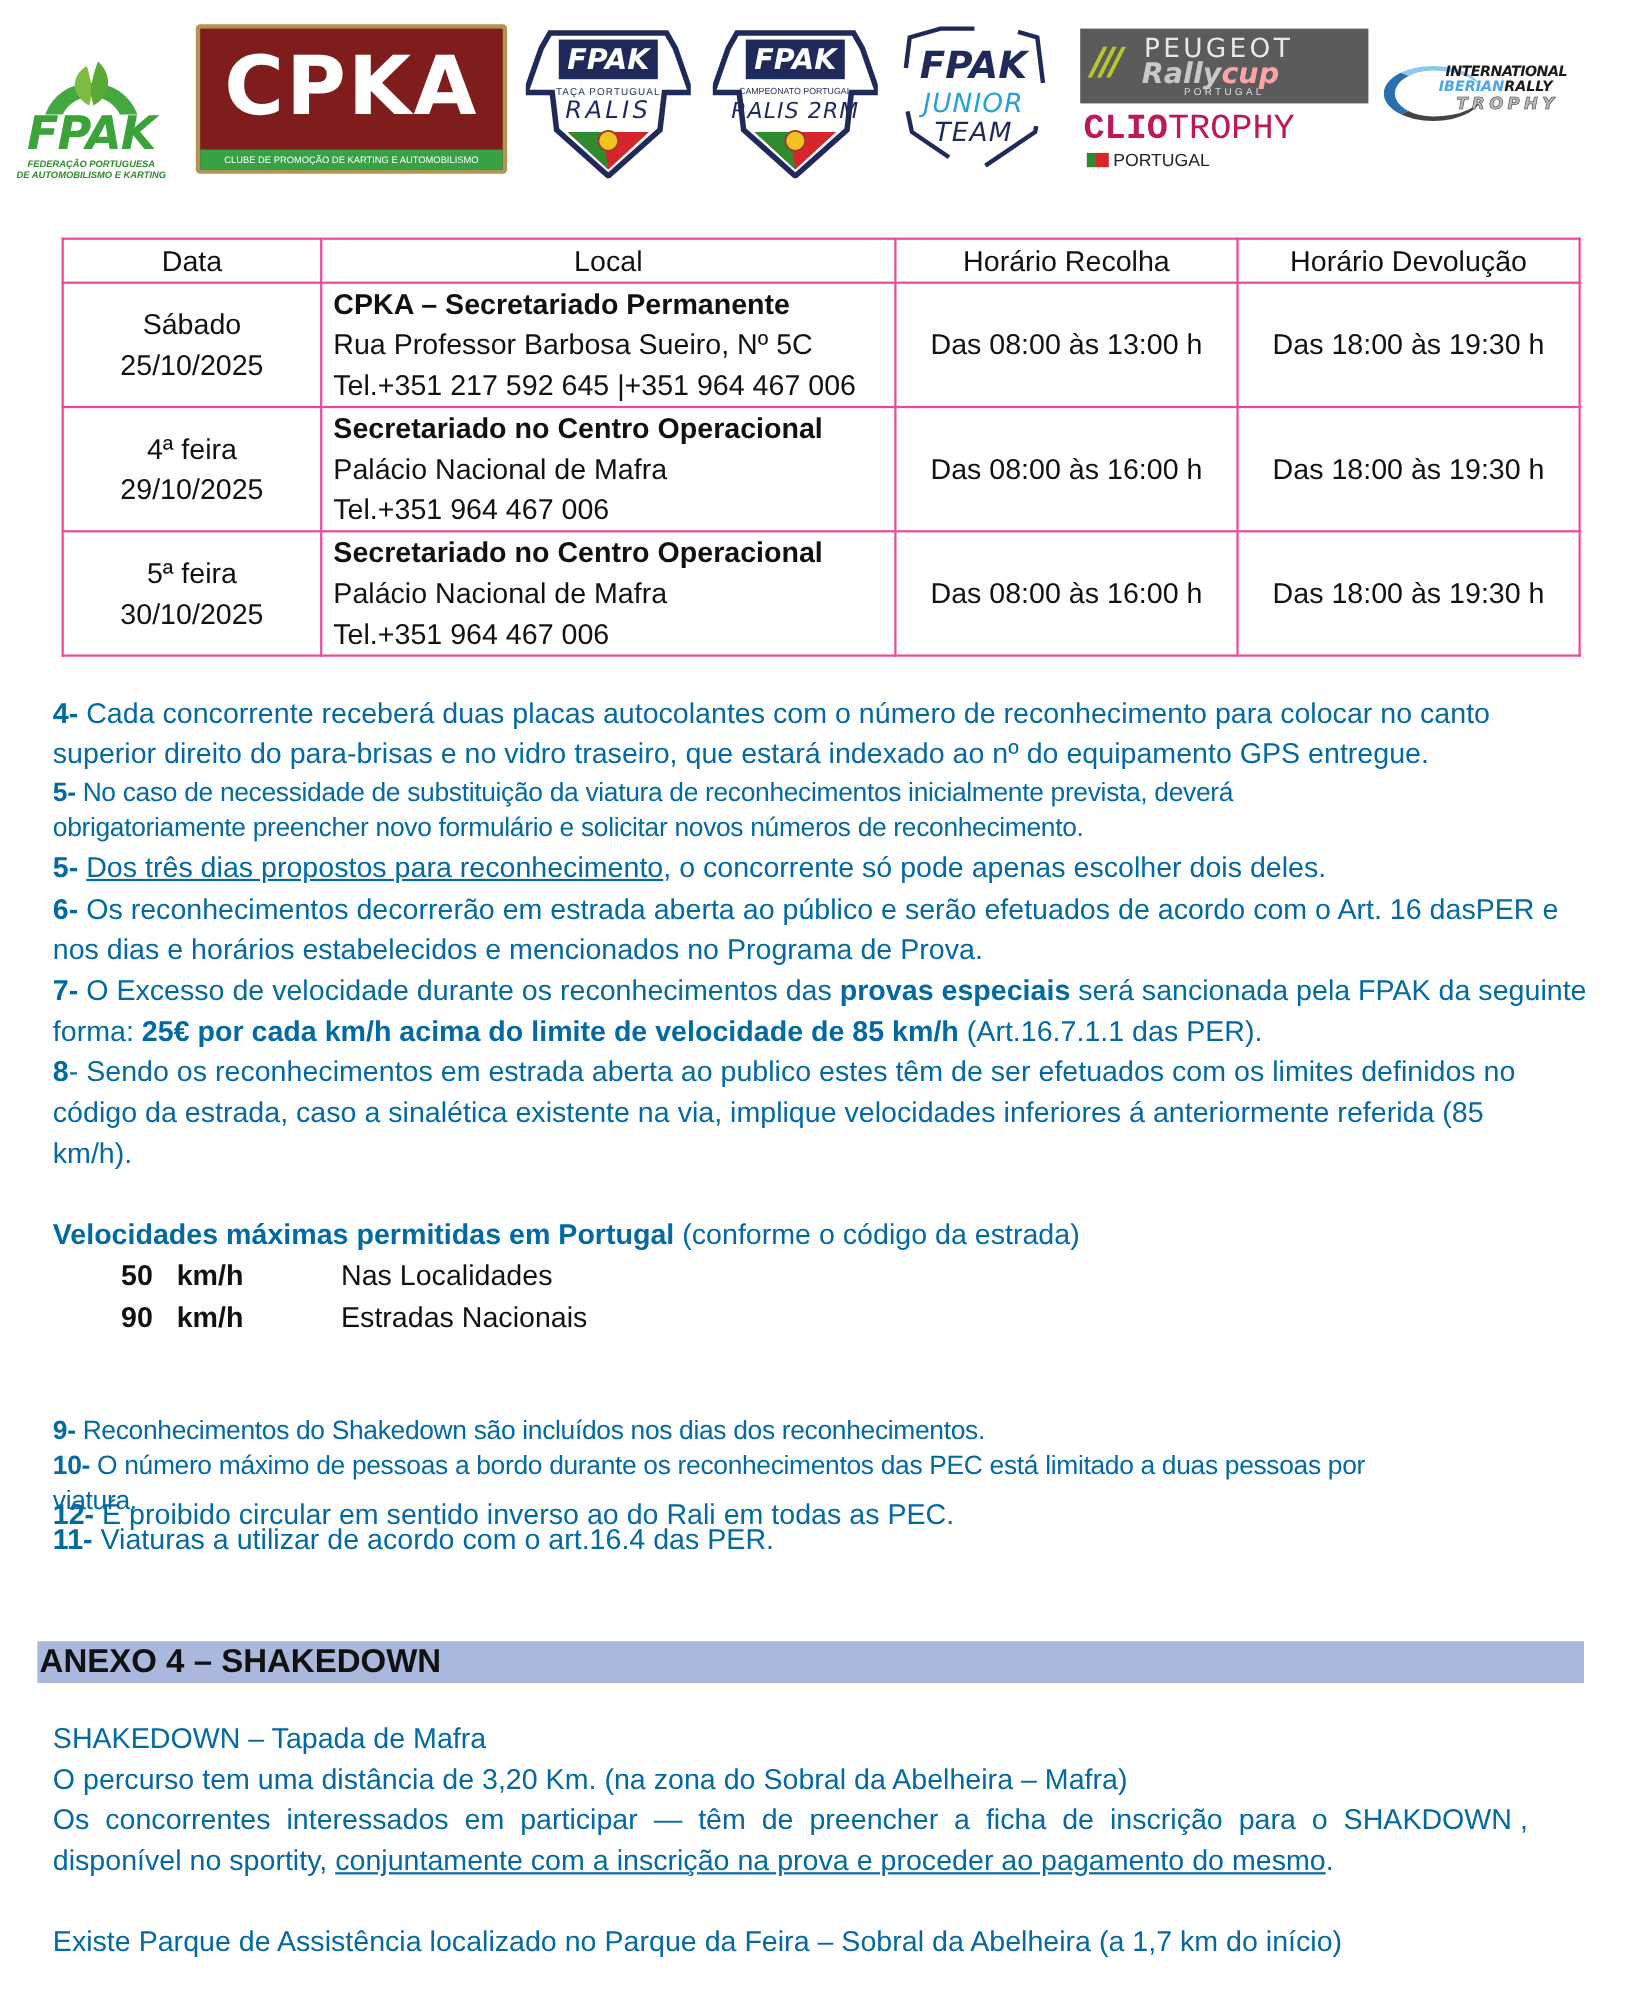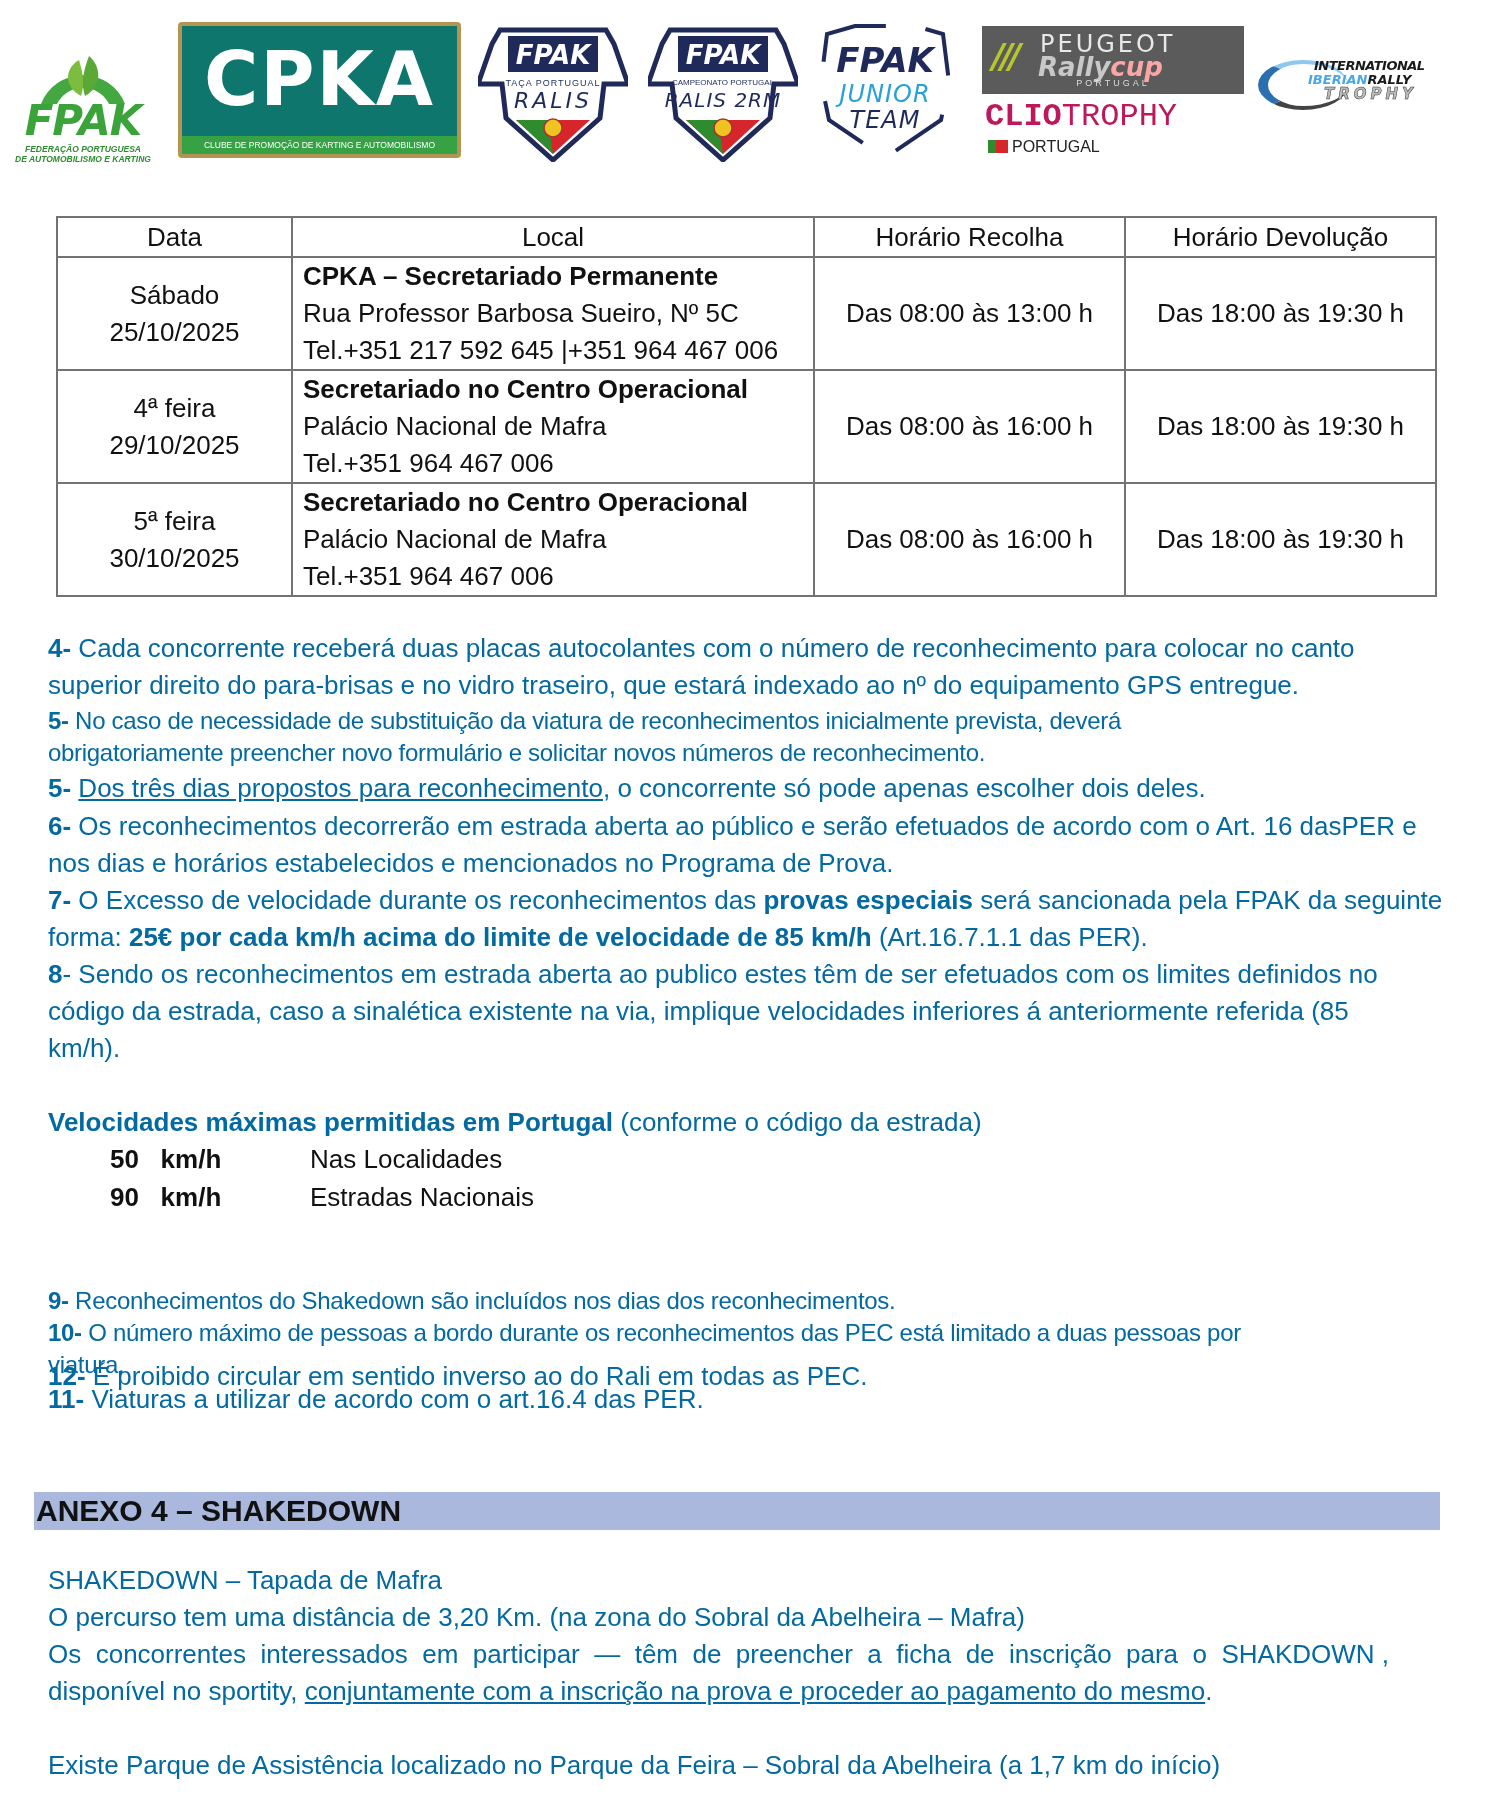--- a/index.html
+++ b/index.html
@@ -14,21 +14,21 @@
   .fpak-word { position: absolute; left: 0; top: 82px; width: 150px; text-align: center;
                font-family: "DejaVu Sans", sans-serif; font-weight: bold; font-style: italic;
                font-size: 42px; color: #3aa33a; letter-spacing: -1px; }
   .fpak-sub { position: absolute; left: 0; top: 130px; width: 150px; text-align: center;
               font-family: "Liberation Sans", sans-serif; font-weight: bold; font-style: italic;
               font-size: 8.5px; line-height: 10px; color: #2e8b2e; }
 
   
   .cpka { left: 178px; top: 22px; width: 283px; height: 136px; background: #b49451;
           border-radius: 4px; }
-  .cpka-inner { position: absolute; left: 4px; top: 4px; right: 4px; bottom: 4px; background: #0f766e; }
+  .cpka-inner { position: absolute; left: 4px; top: 4px; right: 4px; bottom: 4px; background: #7f1d1d; }
   .cpka-word { position: absolute; left: 0; right: 0; top: 10px; text-align: center;
                font-family: "DejaVu Sans", sans-serif; font-weight: bold; font-size: 74px;
                color: #fff; letter-spacing: 2px; }
   .cpka-band { position: absolute; left: 0; right: 0; bottom: 0; height: 18px; background: #37a146;
                color: #fff; font-size: 8.5px; text-align: center; line-height: 18px;
                font-family: "Liberation Sans", sans-serif; }
 
   
   .shield { top: 22px; width: 150px; height: 140px; }
   .shield svg { position: absolute; left: 0; top: 0; }
@@ -75,21 +75,21 @@
            color: #1a1a1a; font-family: "DejaVu Sans", sans-serif; letter-spacing: -0.5px; }
   .ib-t2 { position: absolute; left: 50px; top: 20px; font-size: 13px; font-weight: bold; font-style: italic;
            color: #1a1a1a; font-family: "DejaVu Sans", sans-serif; }
   .ib-t2 span { color: #4aa6e6; }
   .ib-t3 { position: absolute; left: 66px; top: 33px; font-size: 15px; font-weight: bold; font-style: italic;
            color: #bbb; font-family: "DejaVu Sans", sans-serif; letter-spacing: 4px; -webkit-text-stroke: 0.5px #333; }
 
   
   table.sched { position: absolute; left: 56px; top: 216px; width: 1381px; border-collapse: collapse;
                 font-family: "Liberation Sans Narrow", "Liberation Sans", sans-serif; font-size: 26px; color: #111; }
-  table.sched th, table.sched td { border: 2px solid #737373; padding: 0 10px; }
+  table.sched th, table.sched td { border: 2px solid #ec4899; padding: 0 10px; }
   table.sched th { font-weight: normal; height: 38px; text-align: center; }
   table.sched td { height: 110px; }
   table.sched td.c-date { text-align: center; width: 213px; line-height: 37px; }
   table.sched td.c-local { width: 500px; line-height: 37px; }
   table.sched td.c-time { text-align: center; }
   .loc-bold { font-weight: bold; }
 
   
   .body-text { position: absolute; left: 48px; width: 1440px; font-size: 26px; line-height: 37px; color: #0369a1; }
   .arial { font-family: "Liberation Sans", sans-serif; font-size: 24px; line-height: 32px; letter-spacing: -0.3px; }

